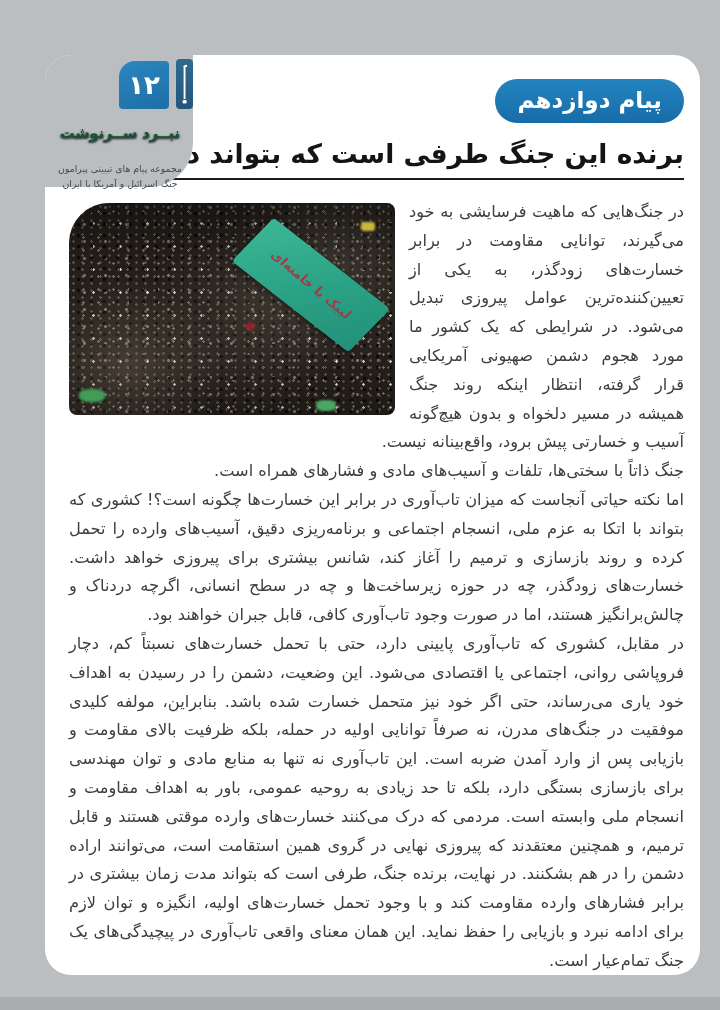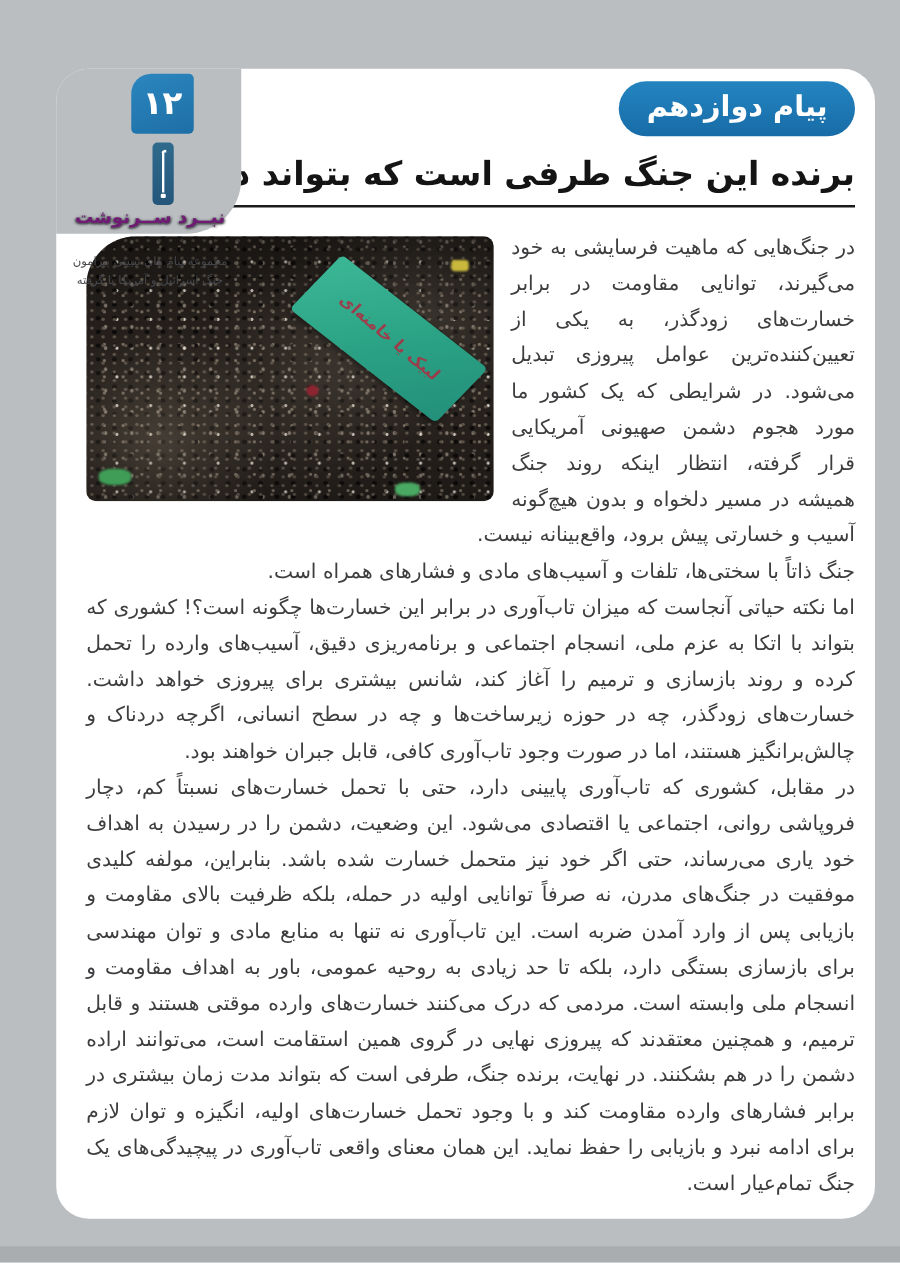--- a/index.html
+++ b/index.html
@@ -9,34 +9,34 @@
   .card{position:absolute;left:45px;top:55px;width:655px;height:920px;background:#fff;
         border-radius:26px;}
   .card-inner{position:relative;width:100%;height:100%;padding:8px 16px 0 24px;box-sizing:border-box;direction:rtl;}
 
   
   .notch{position:absolute;left:0;top:0;width:148px;height:132px;background:#babec1;
          border-radius:26px 0 0 0;border-bottom-right-radius:44px;z-index:3;}
 
   
   .logo-block{position:absolute;left:2px;top:4px;width:146px;z-index:4;}
-  .logo-row{display:flex;flex-direction:column;justify-content:flex-end;align-items:center;
+  .logo-row{display:flex;justify-content:flex-end;align-items:flex-end;
             gap:7px;padding-left:20px;direction:ltr;}
   .num-badge{width:50px;height:48px;background:linear-gradient(160deg,#2c86bf,#1d6fa6);
              border-radius:16px 4px 4px 4px;color:#fff;font-size:26px;font-weight:bold;
              display:flex;align-items:center;justify-content:center;}
   .logo-mark{width:17px;height:50px;background:linear-gradient(180deg,#2f6a8d,#24567a);
              border-radius:4px;display:flex;align-items:center;justify-content:center;}
-  .logo-title{margin-top:2px;text-align:center;font-size:14.5px;font-weight:bold;color:#701a75;
+  .logo-title{margin-top:16px;text-align:center;font-size:14.5px;font-weight:bold;color:#14532d;
               letter-spacing:0;
               text-shadow:0 1px 0 #5a5c60,1px 1px 2px #45474b,-1px 1px 2px #45474b;}
   .logo-sub{margin-top:20px;text-align:center;font-size:9.3px;line-height:15px;color:#46484c;}
 
   
-  .pill{width:fit-content;margin:2px 0 0 0;background:linear-gradient(180deg,#2484c0,#176ca7);
+  .pill{width:fit-content;margin:16px 0 0 0;background:linear-gradient(180deg,#2484c0,#176ca7);
         color:#fff;border-radius:24px;padding:8px 22px 10px 22px;font-size:23px;font-weight:bold;}
 
   
   .headline{margin:14px 0 0 0;}
   .hl-line{display:block;width:fit-content;font-size:26.5px;line-height:34px;font-weight:bold;
            color:#141414;border-bottom:2px solid #1b1b1b;padding-bottom:7px;margin-bottom:7px;
            letter-spacing:-0.3px;}
   .hl-blue{color:#1a7cc2;}
 
   
@@ -90,21 +90,21 @@
             <svg width="17" height="50" viewBox="0 0 17 50">
               <path d="M7 8 q2-3 4-2 l0 2 -2 0 z" fill="#fff"></path>
               <rect x="7.6" y="7" width="1.9" height="33" fill="#fff"></rect>
               <rect x="6.6" y="41" width="4" height="3.4" rx="1" fill="#fff"></rect>
             </svg>
           </div>
         </div>
         <div class="logo-title">نبــرد ســرنوشت</div>
         <div class="logo-sub">
           <div>مجموعه پیام های تبیینی پیرامون</div>
-          <div>جنگ اسرائیل و آمریکا با گرفته</div>
+          <div>جنگ اسرائیل و آمریکا با ایران</div>
         </div>
       </div>
     </div>
 
     <div class="pill">پیام دوازدهم</div>
 
     <h1 class="headline" style="margin-block:14px 0;">
       <span class="hl-line">برنده این جنگ طرفی است که بتواند در مقابل</span>
     </h1>
 

